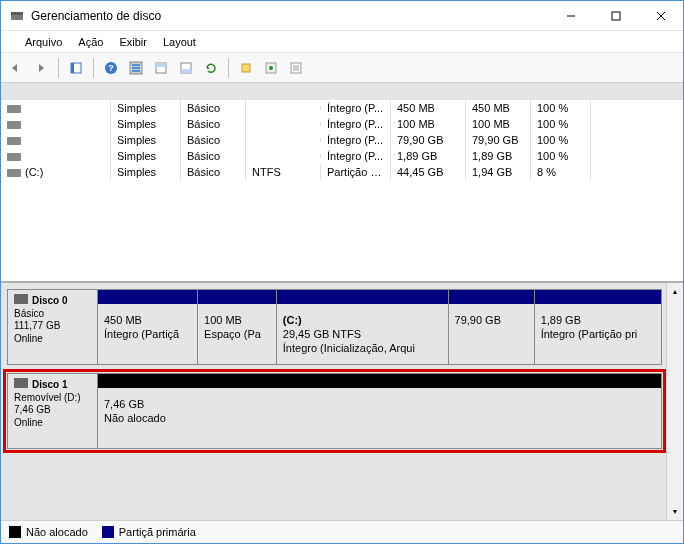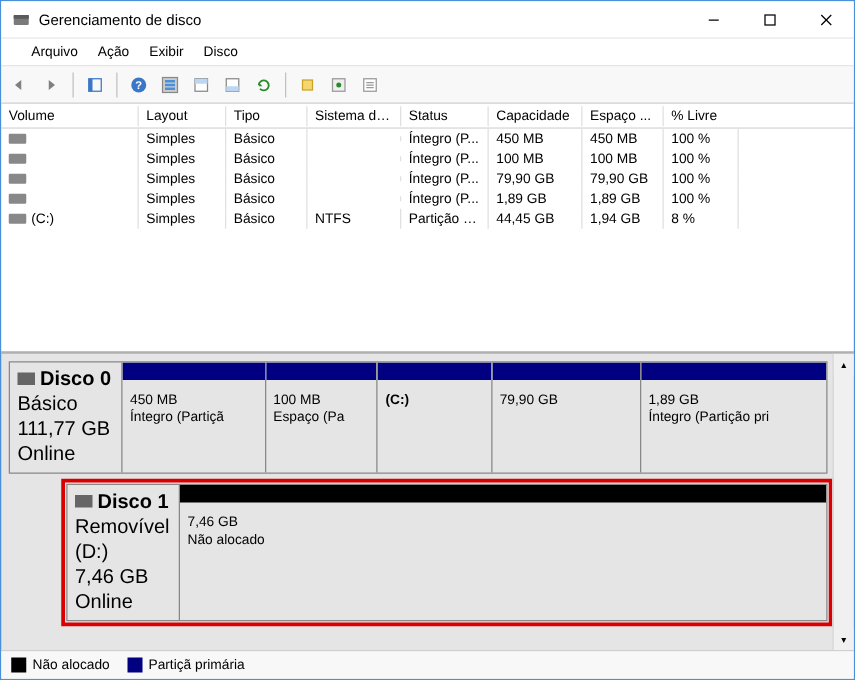--- a/index.html
+++ b/index.html
@@ -77,21 +77,21 @@
     border-bottom: 1px solid #d0d0d0;
     height: 20px;
     align-items: center;
   }
   .vol-col {
     padding: 2px 6px;
     border-right: 1px solid #e0e0e0;
     overflow: hidden; white-space: nowrap; text-overflow: ellipsis;
     font-size: 11px;
   }
-  .vol-body { flex: 1; overflow: auto; background: #fff; }
+  .vol-body { flex: 1; overflow: auto; background: #fff; margin-top: 17px; }
   .vol-row { display: flex; height: 16px; align-items: center; }
   .c-volume  { width: 110px; }
   .c-layout  { width: 70px; }
   .c-type    { width: 65px; }
   .c-fs      { width: 75px; }
   .c-status  { width: 70px; }
   .c-cap     { width: 75px; }
   .c-free    { width: 65px; }
   .c-pct     { width: 60px; }
   .vol-header .c-pct { border-right: none; }
@@ -110,26 +110,26 @@
   .gp-scroll { width: 17px; background: #f0f0f0; border-left: 1px solid #d0d0d0; display: flex; flex-direction: column; }
   .gp-scroll .sb-btn { height: 17px; display: flex; align-items: center; justify-content: center; font-size: 8px; background: #f0f0f0; }
   .gp-scroll .sb-track { flex: 1; }
 
   .disk-row {
     display: flex;
     border: 1px solid #888;
     margin-bottom: 8px;
     min-height: 76px;
   }
-  .disk-row.highlight { outline: 3px solid #d80000; outline-offset: 1px; margin-left: 46px; }
+  .disk-row.highlight { outline: 3px solid #d80000; outline-offset: 1px; }
   .disk-info {
     width: 90px;
     border-right: 1px solid #888;
     padding: 4px 6px;
-    font-size: 16px;
+    font-size: 10px;
     line-height: 1.25;
   }
   .disk-info .dname { font-weight: bold; }
   .disk-info .dicon {
     width: 14px; height: 10px; background: #666; display: inline-block; margin-right: 4px;
   }
   .disk-parts {
     flex: 1; display: flex;
   }
   .part {
@@ -185,21 +185,21 @@
             <line x1="9" y1="1" x2="1" y2="9" stroke="#000" stroke-width="1"></line>
           </svg>
       </div>
     </div>
   </div>
 
   <div class="menubar">
     <span class="menu-item">Arquivo</span>
     <span class="menu-item">Ação</span>
     <span class="menu-item">Exibir</span>
-    <span class="menu-item">Disco</span>
+    <span class="menu-item">Layout</span>
   </div>
 
   <div class="toolbar">
     <div class="tb-btn">
         <svg width="14" height="12">
           <path d="M8 2 L3 6 L8 10 Z" fill="#808080"></path>
         </svg>
       </div>
     <div class="tb-btn">
         <svg width="14" height="12">
@@ -262,30 +262,20 @@
         <svg width="14" height="14">
           <rect x="2" y="2" width="10" height="10" fill="#fff" stroke="#999"></rect>
           <line x1="4" y1="5" x2="10" y2="5" stroke="#999"></line>
           <line x1="4" y1="7" x2="10" y2="7" stroke="#999"></line>
           <line x1="4" y1="9" x2="10" y2="9" stroke="#999"></line>
         </svg>
       </div>
   </div>
 
   <div class="volumes-pane">
-    <div class="vol-header">
-      <div class="vol-col c-volume">Volume</div>
-      <div class="vol-col c-layout">Layout</div>
-      <div class="vol-col c-type">Tipo</div>
-      <div class="vol-col c-fs">Sistema de ...</div>
-      <div class="vol-col c-status">Status</div>
-      <div class="vol-col c-cap">Capacidade</div>
-      <div class="vol-col c-free">Espaço ...</div>
-      <div class="vol-col c-pct">% Livre</div>
-    </div>
     <div class="vol-body" id="vol-body">
         <div class="vol-row">
           <div class="vol-col c-volume"><span class="disk-glyph"></span><span></span></div>
           <div class="vol-col c-layout">Simples</div>
           <div class="vol-col c-type">Básico</div>
           <div class="vol-col c-fs"></div>
           <div class="vol-col c-status">Íntegro (P...</div>
           <div class="vol-col c-cap">450 MB</div>
           <div class="vol-col c-free">450 MB</div>
           <div class="vol-col c-pct">100 %</div>
@@ -354,20 +344,22 @@
               <div class="part-bar bar-primary"></div>
               <div class="part-body">
                 <div>100 MB</div>
                 <div>Espaço (Pa</div>
               </div>
             </div>
             <div class="part" style="flex: 18 0 auto;">
               <div class="part-bar bar-primary"></div>
               <div class="part-body">
                 <div class="lbl">(C:)</div>
+                <div>29,45 GB NTFS</div>
+                <div>Íntegro (Inicialização, Arqui</div>
               </div>
             </div>
             <div class="part" style="flex: 18 0 auto;">
               <div class="part-bar bar-primary"></div>
               <div class="part-body">
                 <div>79,90 GB</div>
               </div>
             </div>
             <div class="part" style="flex: 12 0 auto;">
               <div class="part-bar bar-primary"></div>

